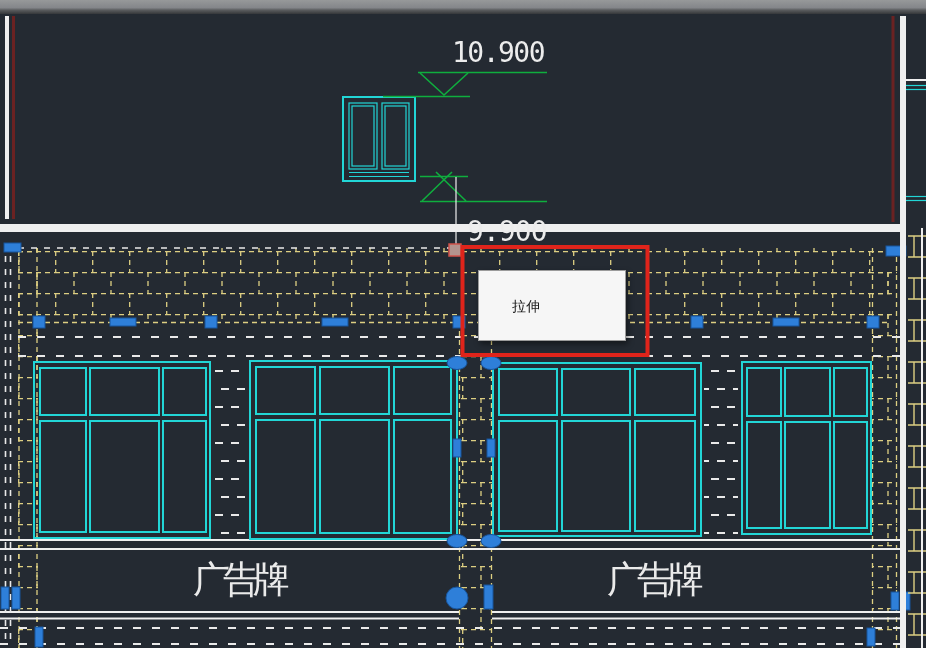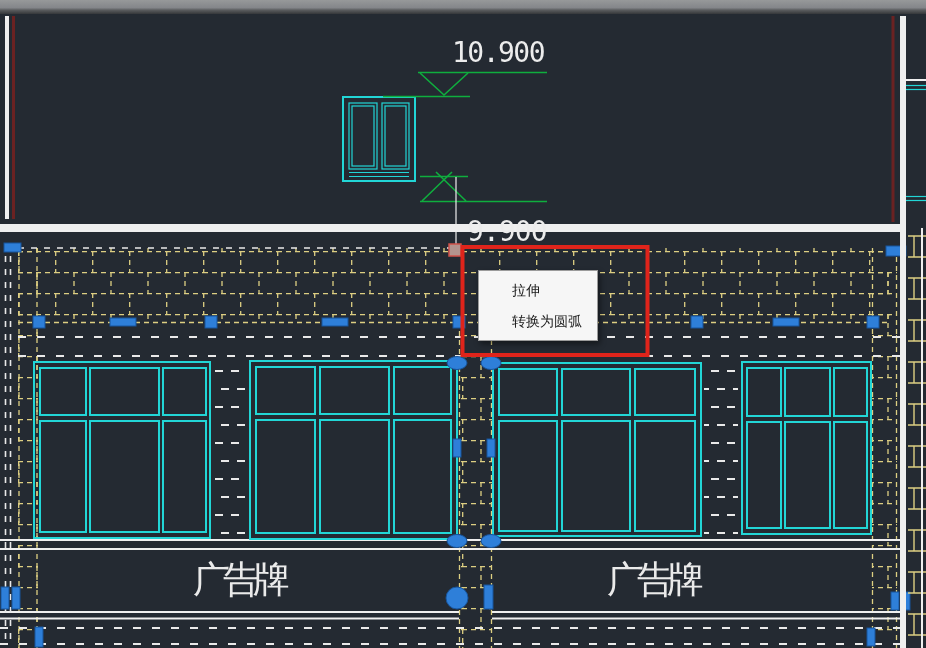--- a/index.html
+++ b/index.html
@@ -16,21 +16,21 @@
   .ydl{stroke:#ddcf82;fill:none;stroke-width:1.4;}
   .wd{stroke:#e9e9e9;fill:none;stroke-width:2;stroke-dasharray:8 11;}
   .wd2{stroke:#e9e9e9;fill:none;stroke-width:1.6;stroke-dasharray:6 7;}
   .grip{fill:#2e7fd9;stroke:#17549c;stroke-width:1;}
   .dimtxt{fill:#ececec;font-family:"DejaVu Sans Mono","Liberation Mono",monospace;
           font-size:28px;letter-spacing:-0.5px;}
   .cadtxt{fill:#eaeaea;font-family:"DejaVu Sans","Liberation Sans",sans-serif;
           font-size:37px;letter-spacing:3px;}
 
   
-  #ctx-menu{position:absolute;left:478px;top:270px;width:120px;height:71px;
+  #ctx-menu{position:absolute;left:478px;top:270px;width:148px;height:71px;
             background:#f6f6f6;border:1px solid #9b9b9b;
             box-shadow:2px 3px 6px rgba(0,0,0,.45);
             display:flex;flex-direction:column;justify-content:space-around;
             padding:3px 0;box-sizing:border-box;z-index:5;}
   .ctx-item{font-size:14px;color:#1c1c1c;padding-left:33px;line-height:20px;
             white-space:nowrap;cursor:default;}
 </style>
 </head>
 <body>
 
@@ -216,15 +216,14 @@
     <path class="ydl" d="M914,236 V257 M914,278 V299 M914,320 V341 M914,362 V383 M914,404 V425
       M914,446 V467 M914,488 V509 M914,530 V551 M914,572 V593 M914,614 V635"></path>
     <line x1="922" y1="228" x2="922" y2="648" class="wl" stroke-width="2"></line>
   </g>
 
   <rect x="0" y="0" width="926" height="14" fill="url(#tbar)"></rect>
 </svg>
 
 <div id="ctx-menu">
   <div class="ctx-item">拉伸</div>
-  <div class="ctx-item">转换为圆弧</div>
 </div>
 </div>
 
 </body></html>

